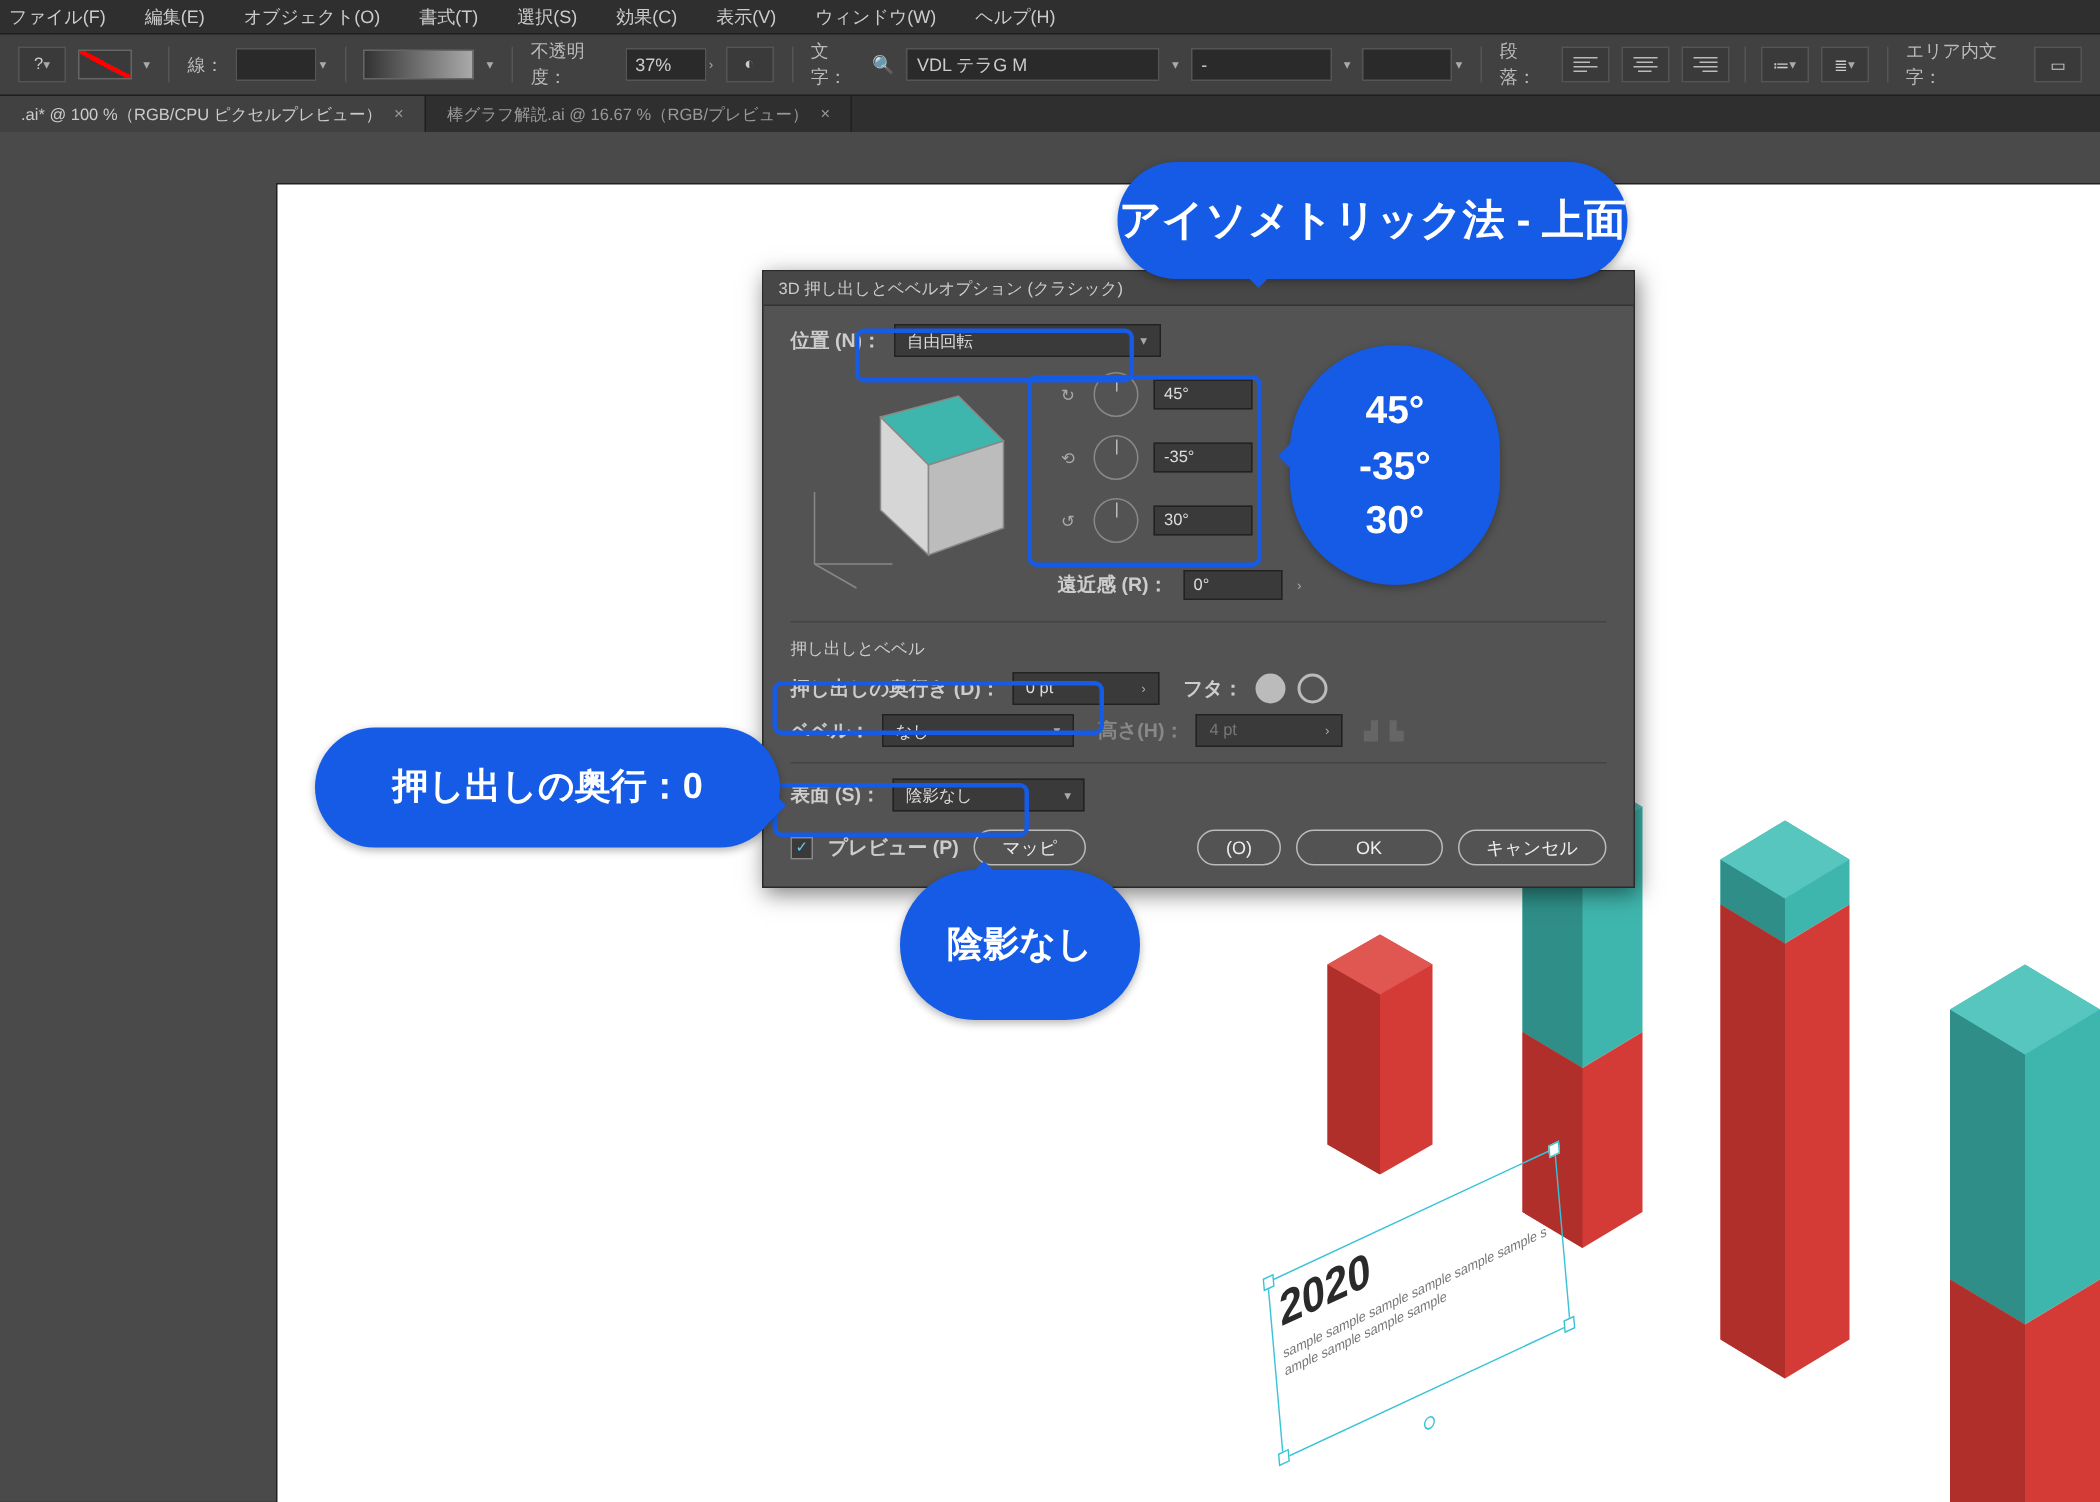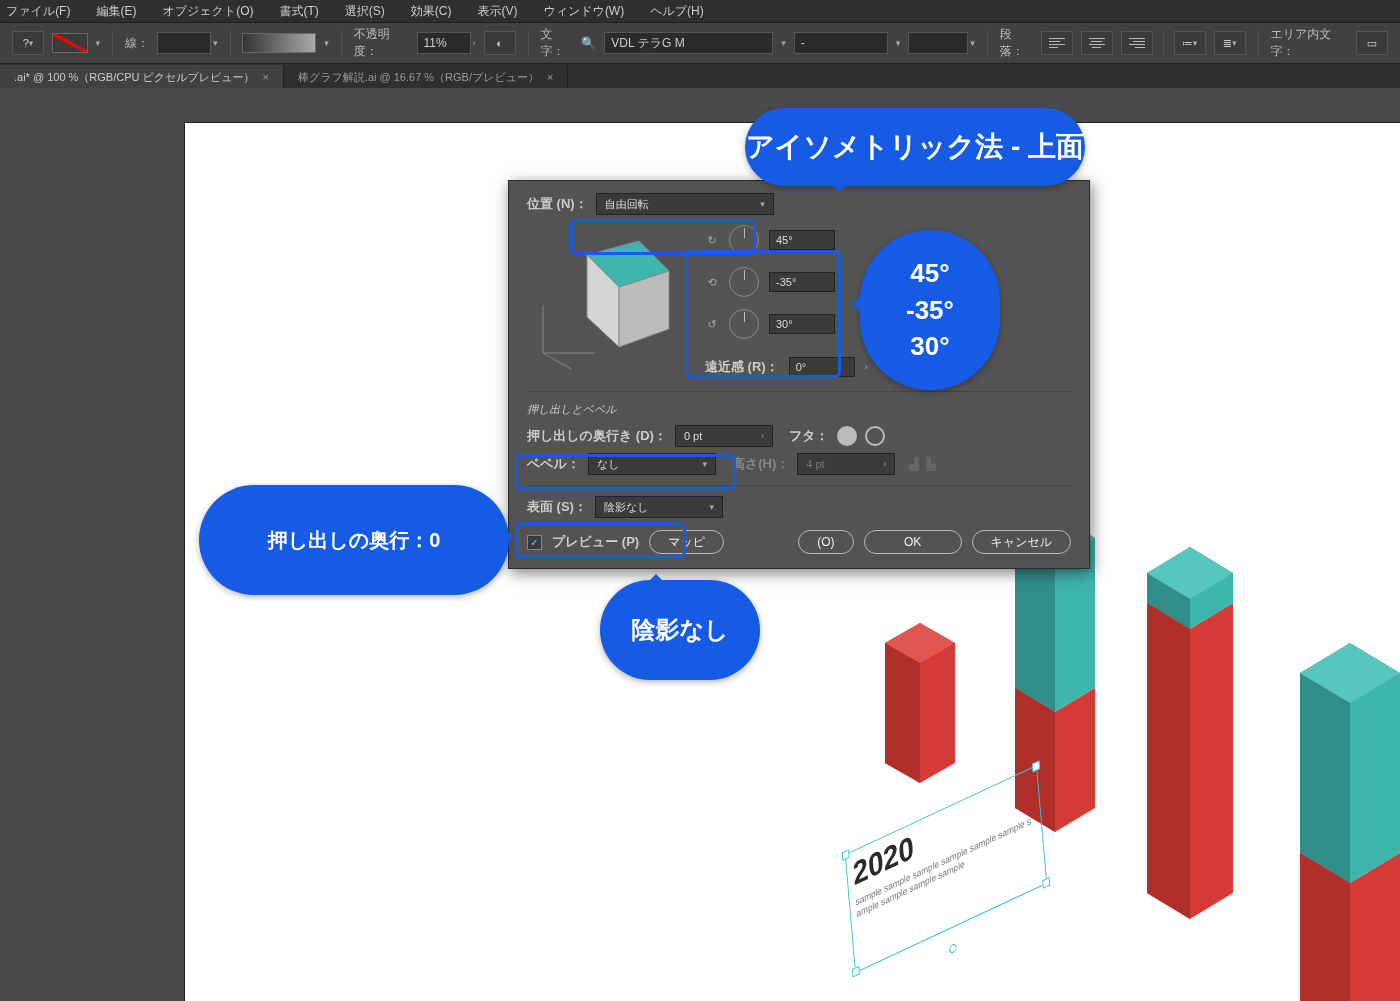--- a/index.html
+++ b/index.html
@@ -8,21 +8,21 @@
   .menubar span{cursor:default;}
   
   .toolbar{height:40px;background:#414141;display:flex;align-items:center;padding:0 12px;gap:8px;border-top:1px solid #1f1f1f;border-bottom:1px solid #1f1f1f;}
   .tb-sep{width:1px;height:24px;background:#555;margin:0 4px;}
   .tb-btn{height:22px;min-width:22px;background:#3a3a3a;border:1px solid #555;display:flex;align-items:center;justify-content:center;color:#ccc;font-size:11px;padding:0 4px;}
   .tb-label{color:#bbb;font-size:12px;}
   .tb-field{height:20px;background:#2a2a2a;border:1px solid #555;color:#ccc;padding:0 6px;display:flex;align-items:center;min-width:40px;}
   .tb-dd{display:flex;align-items:center;gap:2px;}
   .chev{font-size:9px;color:#aaa;}
   
-  .doctabs{height:26px;background:#2f2f2f;display:flex;align-items:center;}
+  .doctabs{height:26px;background:#2f2f2f;display:flex;align-items:flex-start;}
   .doctab{height:24px;padding:0 14px;display:flex;align-items:center;gap:8px;font-size:11px;color:#ccc;background:#414141;border-right:1px solid #1f1f1f;}
   .doctab.inactive{background:#2f2f2f;color:#999;}
   .doctab .x{font-size:11px;color:#999;}
   
   .stage{position:absolute;left:0;top:88px;right:0;bottom:0;background:#4a4a4a;}
   .artboard{position:absolute;left:185px;top:35px;width:1260px;height:900px;background:#fff;box-shadow:0 0 0 1px #222;}
   
   .dialog{position:absolute;left:508px;top:180px;width:580px;background:#535353;box-shadow:2px 4px 14px rgba(0,0,0,.5);border:1px solid #2a2a2a;color:#ddd;font-size:12px;}
   .dlg-title{height:22px;background:#474747;display:flex;align-items:center;padding-left:10px;color:#ccc;font-size:11px;border-bottom:1px solid #333;}
   .dlg-body{padding:12px 18px 14px 18px;}
@@ -34,31 +34,31 @@
   .numfield{width:60px;justify-content:space-between;}
   .cube-zone{display:flex;gap:18px;align-items:flex-start;margin-top:6px;}
   .cube-preview{width:160px;height:160px;position:relative;}
   .dial-col{display:flex;flex-direction:column;gap:12px;padding-top:4px;}
   .dial-row{display:flex;align-items:center;gap:10px;}
   .dial{width:28px;height:28px;border:1px solid #888;border-radius:50%;position:relative;}
   .dial::after{content:"";position:absolute;left:50%;top:2px;width:1px;height:10px;background:#bbb;}
   .dial-ico{width:14px;text-align:center;color:#aaa;font-size:11px;}
   .angle-field{background:#3a3a3a;border:1px solid #222;height:18px;width:52px;display:flex;align-items:center;padding:0 6px;color:#ddd;font-size:11px;}
   hr.dlg{border:none;border-top:1px solid #444;margin:10px 0;}
-  .section-h{font-size:11px;color:#ccc;margin:4px 0 8px 0;font-style:italic;}
+  .section-h{font-size:11px;color:#ccc;margin:4px 0 8px 0;}
   .btnrow{display:flex;align-items:center;gap:10px;margin-top:12px;}
   .chk{width:13px;height:13px;background:#3a3a3a;border:1px solid #888;display:inline-flex;align-items:center;justify-content:center;font-size:10px;color:#6cf;}
   .pill{border:1px solid #bbb;border-radius:12px;height:22px;padding:0 18px;display:flex;align-items:center;font-size:12px;color:#eee;background:transparent;}
   
   .callout{position:absolute;background:#155be6;color:#fff;font-weight:700;display:flex;align-items:center;justify-content:center;border-radius:999px;box-shadow:0 2px 6px rgba(0,0,0,.3);text-align:center;line-height:1.4;}
   .co-iso{left:745px;top:108px;width:340px;height:78px;border-radius:40px;font-size:28px;}
   .co-iso::after{content:"";position:absolute;left:80px;bottom:-20px;border:14px solid transparent;border-top-color:#155be6;}
   .co-ang{left:860px;top:230px;width:140px;height:160px;border-radius:80px;font-size:26px;flex-direction:column;}
   .co-ang::before{content:"";position:absolute;left:-22px;top:60px;border:14px solid transparent;border-right-color:#155be6;}
-  .co-depth{left:199px;top:485px;width:310px;height:110px;border-radius:60px;font-size:20px;}
+  .co-depth{left:210px;top:485px;width:310px;height:80px;border-radius:60px;font-size:24px;}
   .co-depth::after{content:"";position:absolute;right:-18px;top:38px;border:14px solid transparent;border-left-color:#155be6;}
   .co-shade{left:600px;top:580px;width:160px;height:100px;border-radius:60px;font-size:24px;}
   .co-shade::before{content:"";position:absolute;left:42px;top:-20px;border:14px solid transparent;border-bottom-color:#155be6;}
   .hl{position:absolute;border:3px solid #155be6;border-radius:6px;pointer-events:none;}
   .hl-pos{left:570px;top:219px;width:180px;height:30px;}
   .hl-ang{left:685px;top:250px;width:150px;height:122px;}
   .hl-depth{left:515px;top:454px;width:215px;height:30px;}
   .hl-surf{left:515px;top:522px;width:165px;height:30px;}
   
   .bar{position:absolute;}
@@ -103,21 +103,21 @@
   <div class="tb-dd">
     <div class="tb-field" style="min-width:40px"></div>
     <span class="chev">▾</span>
   </div>
   <div class="tb-sep"></div>
   <div class="tb-btn swatch grad" style="width:70px"></div>
   <span class="chev">▾</span>
   <div class="tb-sep"></div>
   <span class="tb-label">不透明度：</span>
   <div class="tb-dd">
-    <div class="tb-field">11%</div>
+    <div class="tb-field">37%</div>
       <span class="chev">›</span>
   </div>
   <div class="tb-btn">◐</div>
   <div class="tb-sep"></div>
   <span class="tb-label">文字：</span>
   <span class="chev" style="font-size:12px">🔍</span>
   <div class="tb-field" style="min-width:155px">VDL テラG M</div>
   <span class="chev">▾</span>
   <div class="tb-field" style="min-width:80px">-</div>
   <span class="chev">▾</span>
@@ -206,20 +206,21 @@
       <div class="sel-handle" style="left:-4px;top:-4px"></div>
       <div class="sel-handle" style="right:-4px;top:-4px"></div>
       <div class="sel-handle" style="left:-4px;bottom:-4px"></div>
       <div class="sel-handle" style="right:-4px;bottom:-4px"></div>
       <div class="sel-handle" style="left:50%;bottom:-24px;margin-left:-4px;border-radius:50%"></div>
     </div>
   </div>
 </div>
 
 <div class="dialog">
+  <div class="dlg-title">3D 押し出しとベベルオプション (クラシック)</div>
   <div class="dlg-body">
     <div class="row">
       <span class="lbl">位置 (N)：</span>
       <div class="field dd">
         <span>自由回転</span>
           <span class="chev">▾</span>
       </div>
     </div>
 
     <div class="cube-zone">

